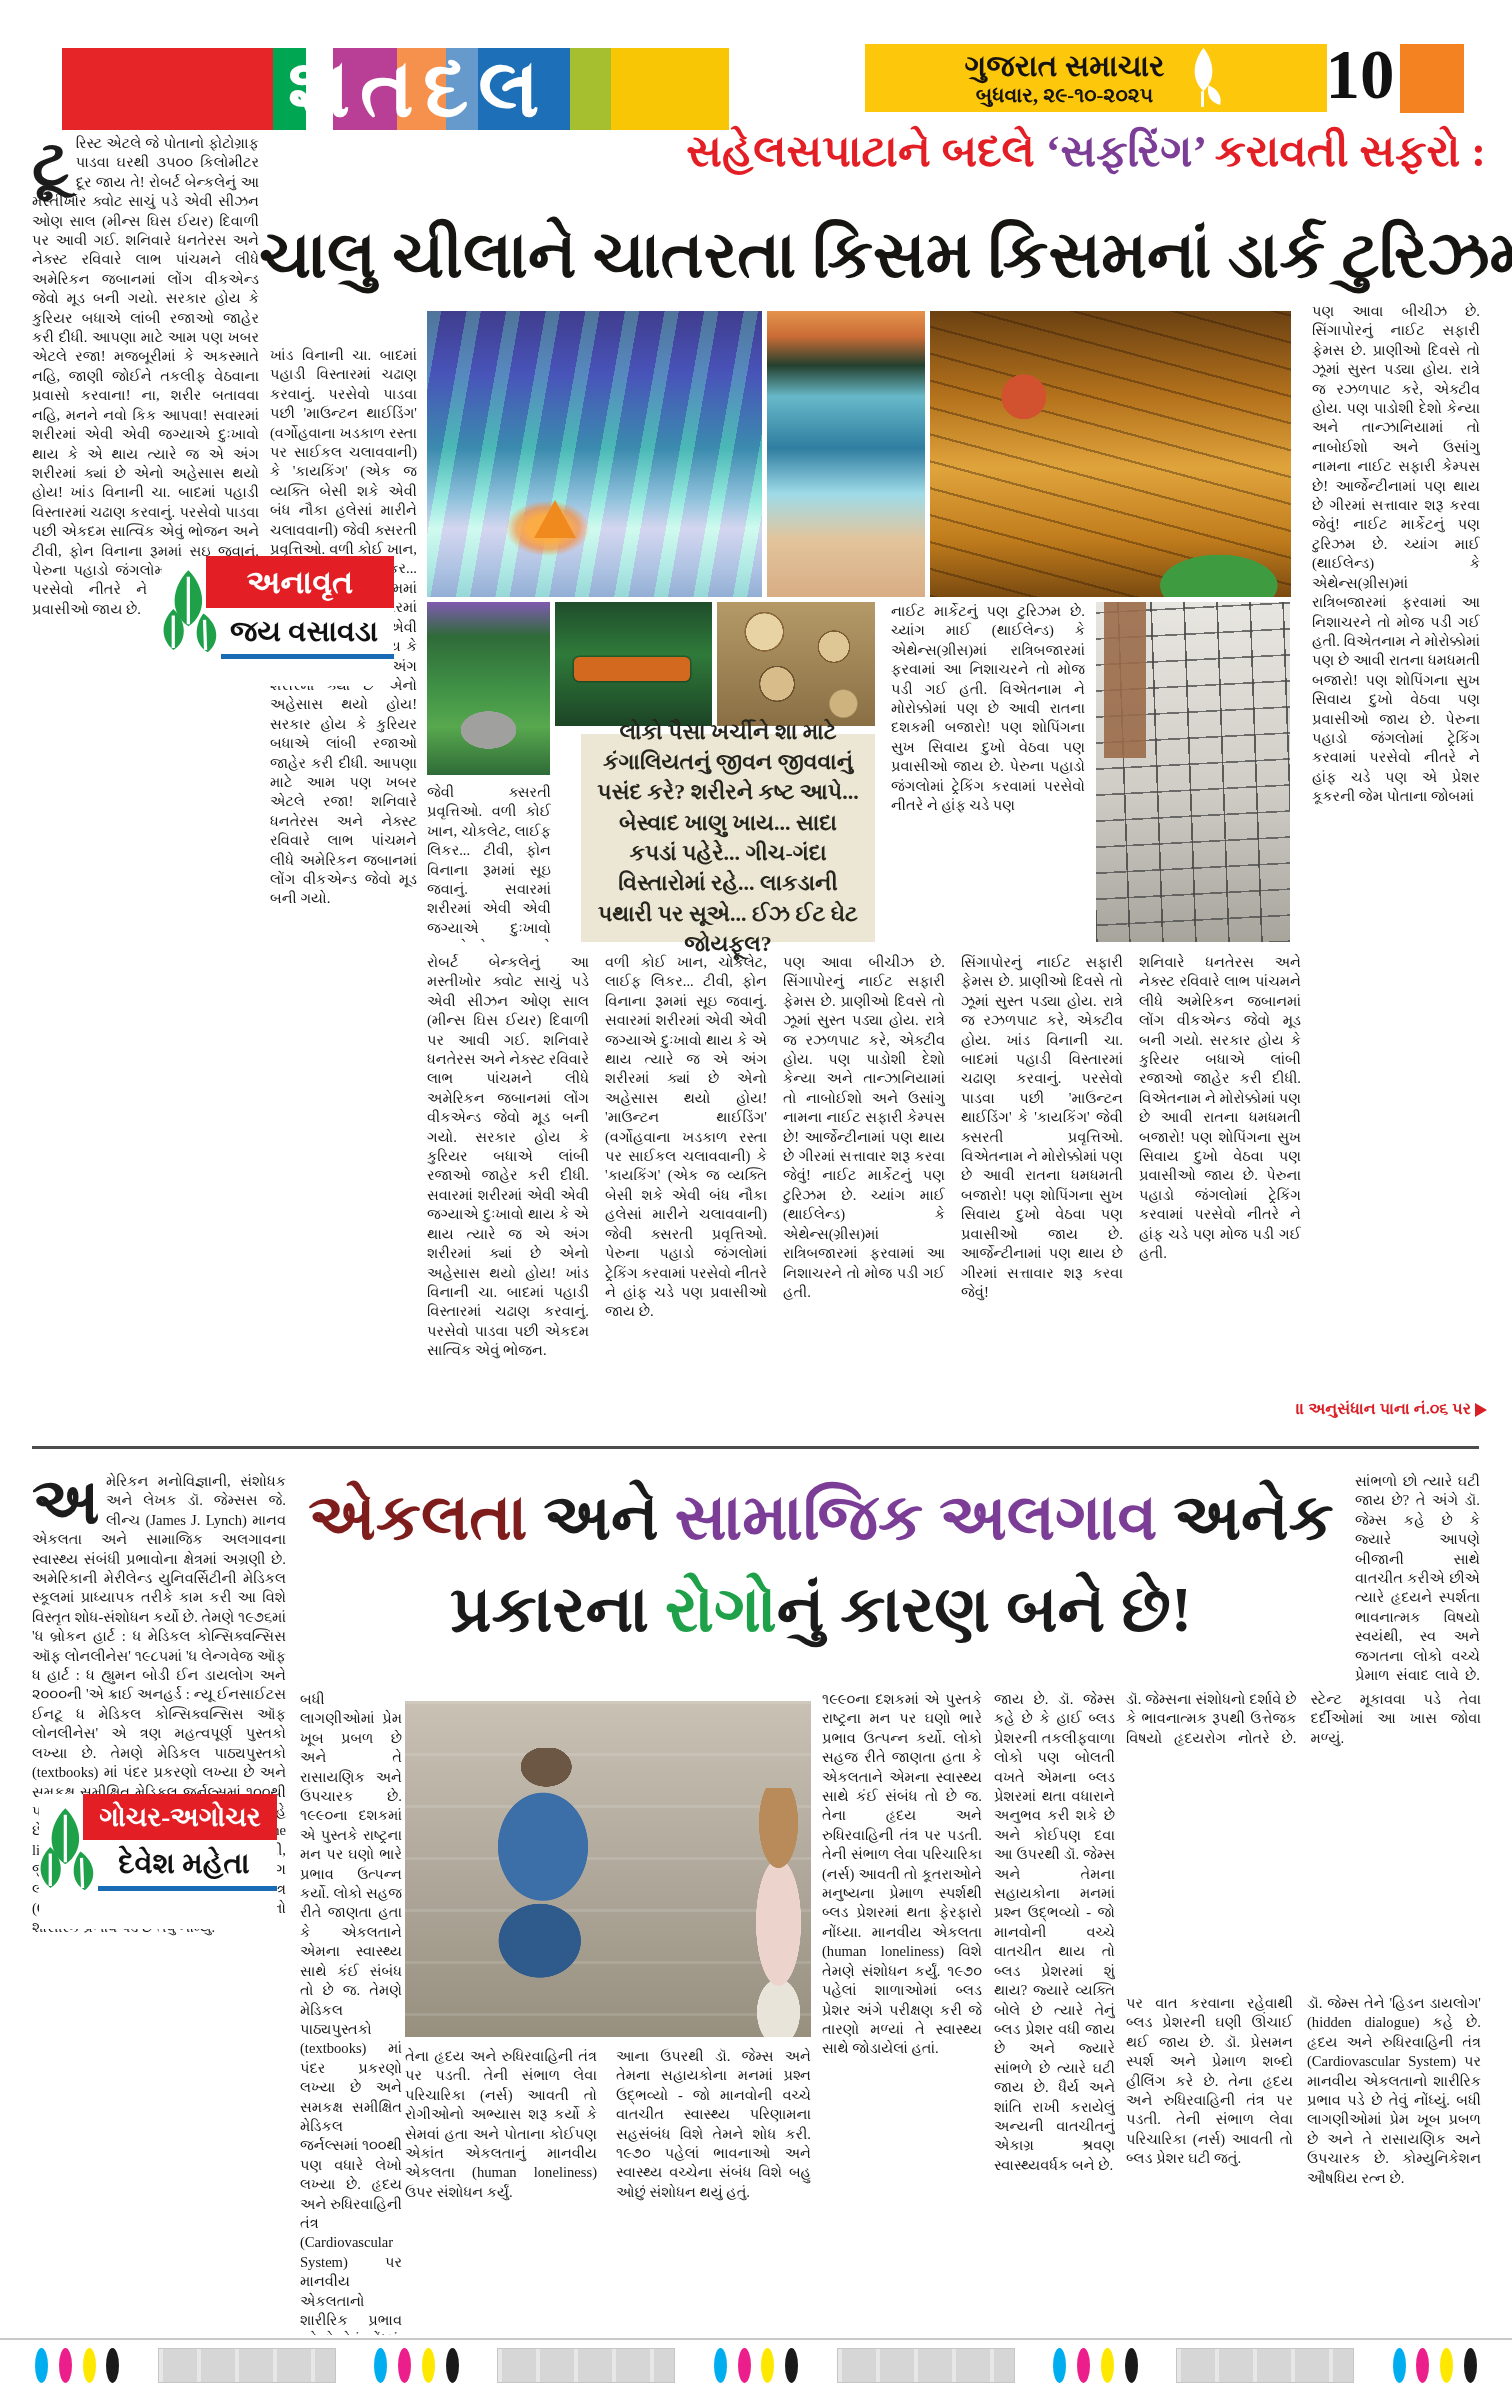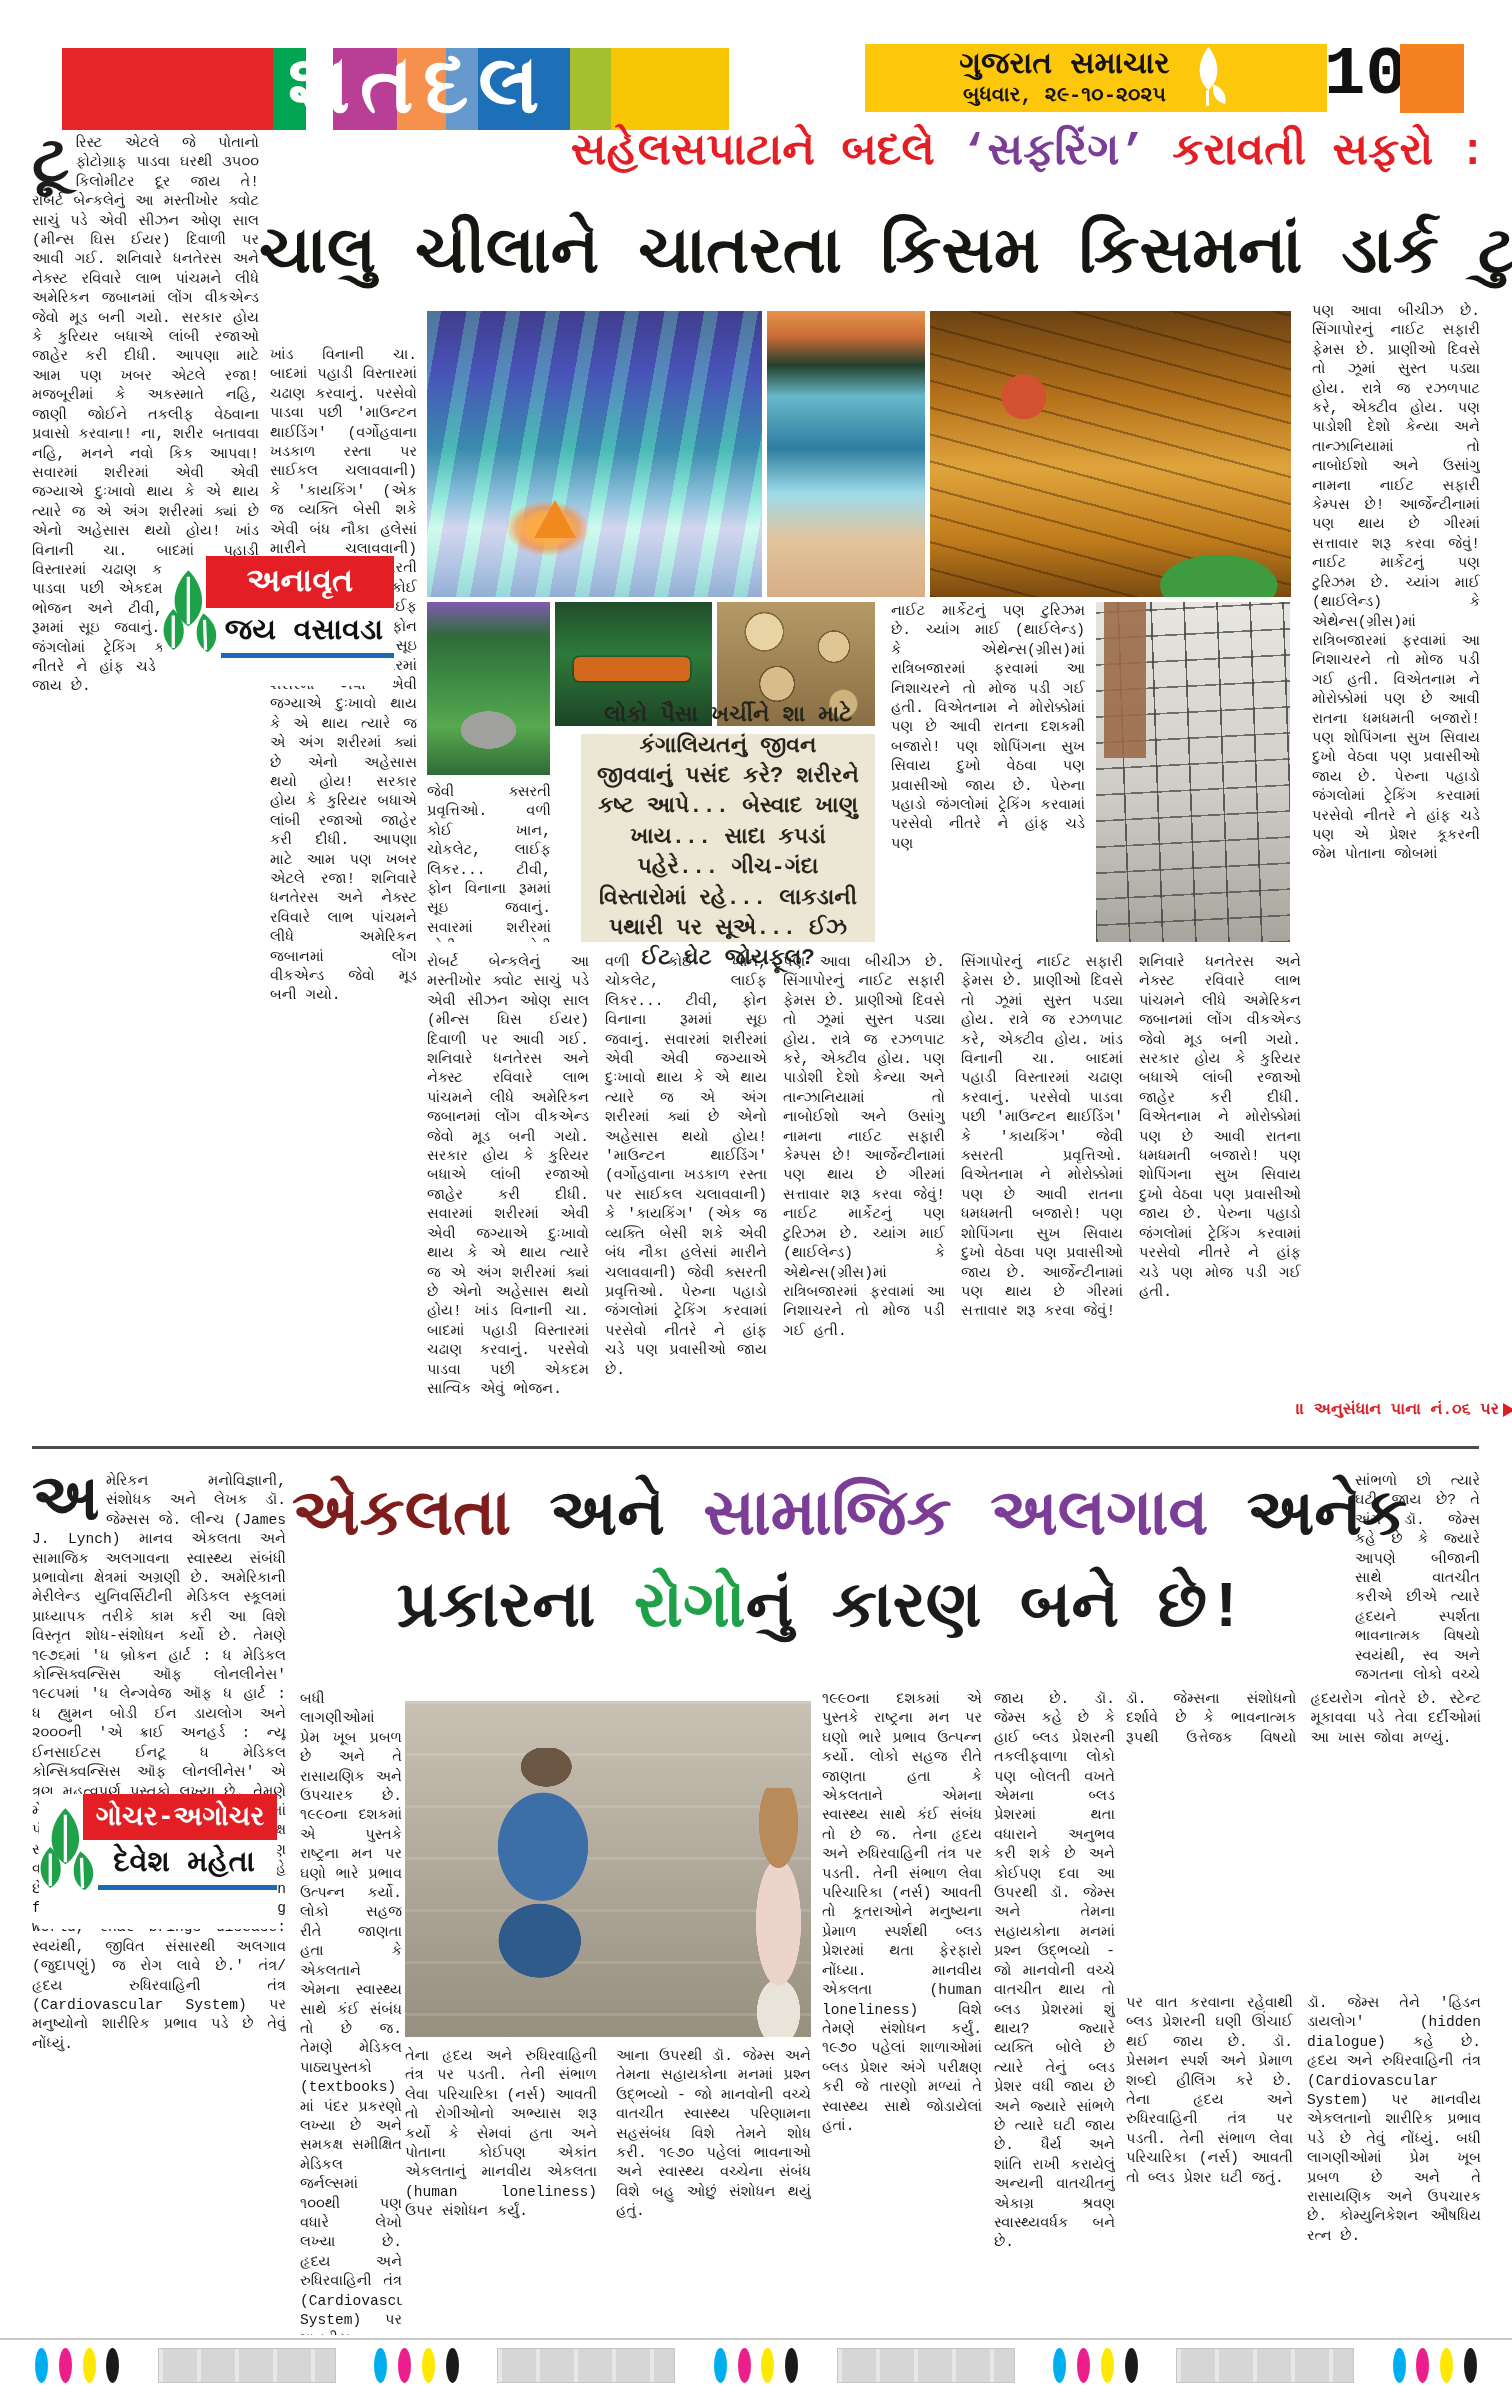--- a/index.html
+++ b/index.html
@@ -1,17 +1,17 @@
 <!DOCTYPE html>
 <html style="font-size:8.6px"><head>
 <meta charset="utf-8">
 <style>
   html,body{margin:0;padding:0;background:#ffffff;}
   .page{position:relative;width:1512px;height:2401px;background:#ffffff;overflow:hidden;
-        font-family:Liberation Mono, monospace;color:#141414;}
+        font-family:Liberation Serif, serif;color:#141414;}
   
   .mast-logo{position:absolute;left:62px;top:48px;height:82px;display:flex;}
   .lb{height:82px;}
   .logo-word{position:absolute;left:81px;top:-5.4px;width:551px;text-align:center;
              font-size:81px;font-weight:bold;color:#ffffff;letter-spacing:9.7px;}
   .pub-banner{position:absolute;left:865px;top:44px;width:462px;height:68px;background:#fdc70c;
               display:flex;align-items:center;justify-content:center;gap:14px;}
   .pub-texts{text-align:center;}
   .pub-name{font-size:30px;font-weight:bold;color:#161310;line-height:1.1;}
   .pub-date{font-size:20.5px;font-weight:bold;color:#161310;margin-top:2.2px;}

